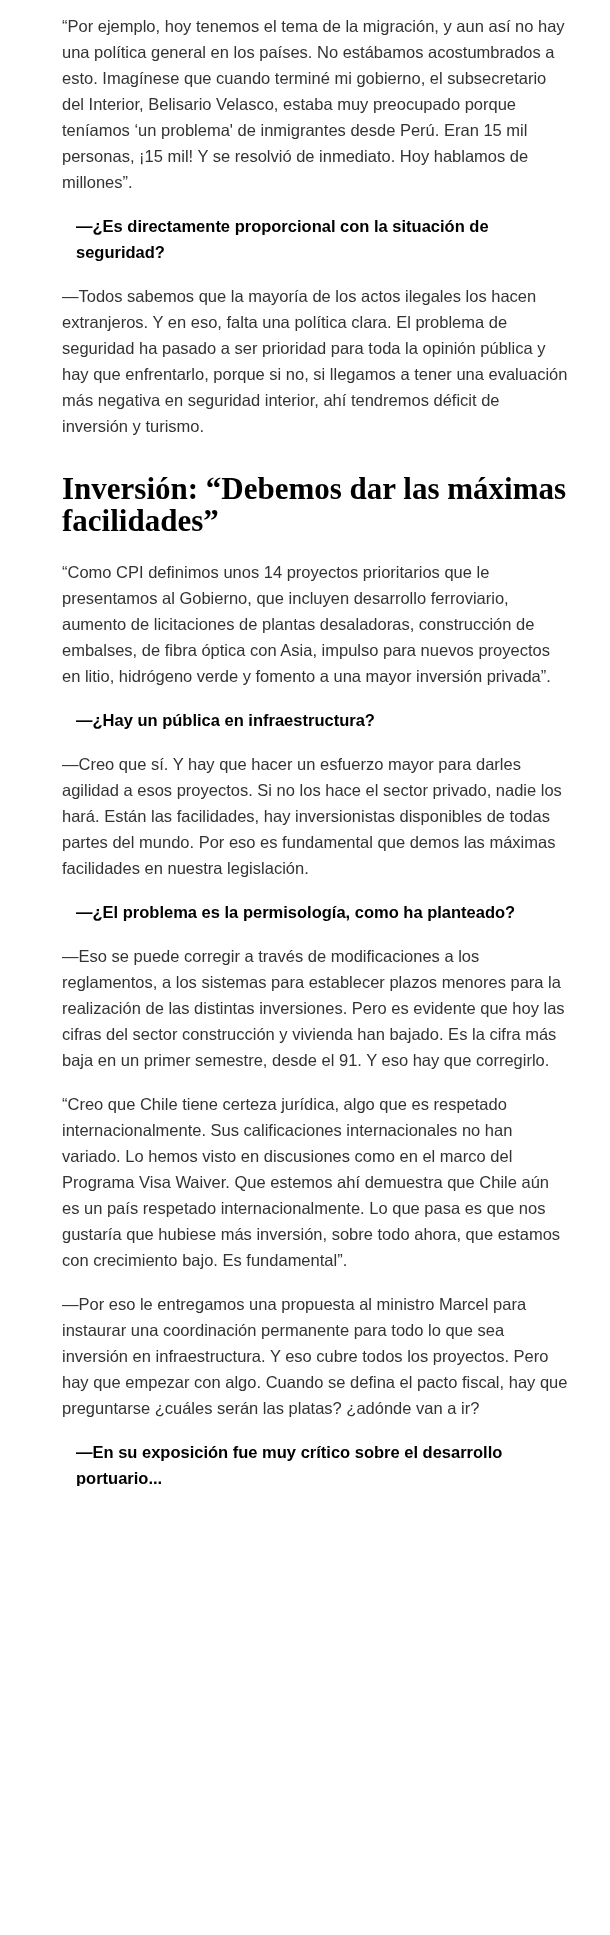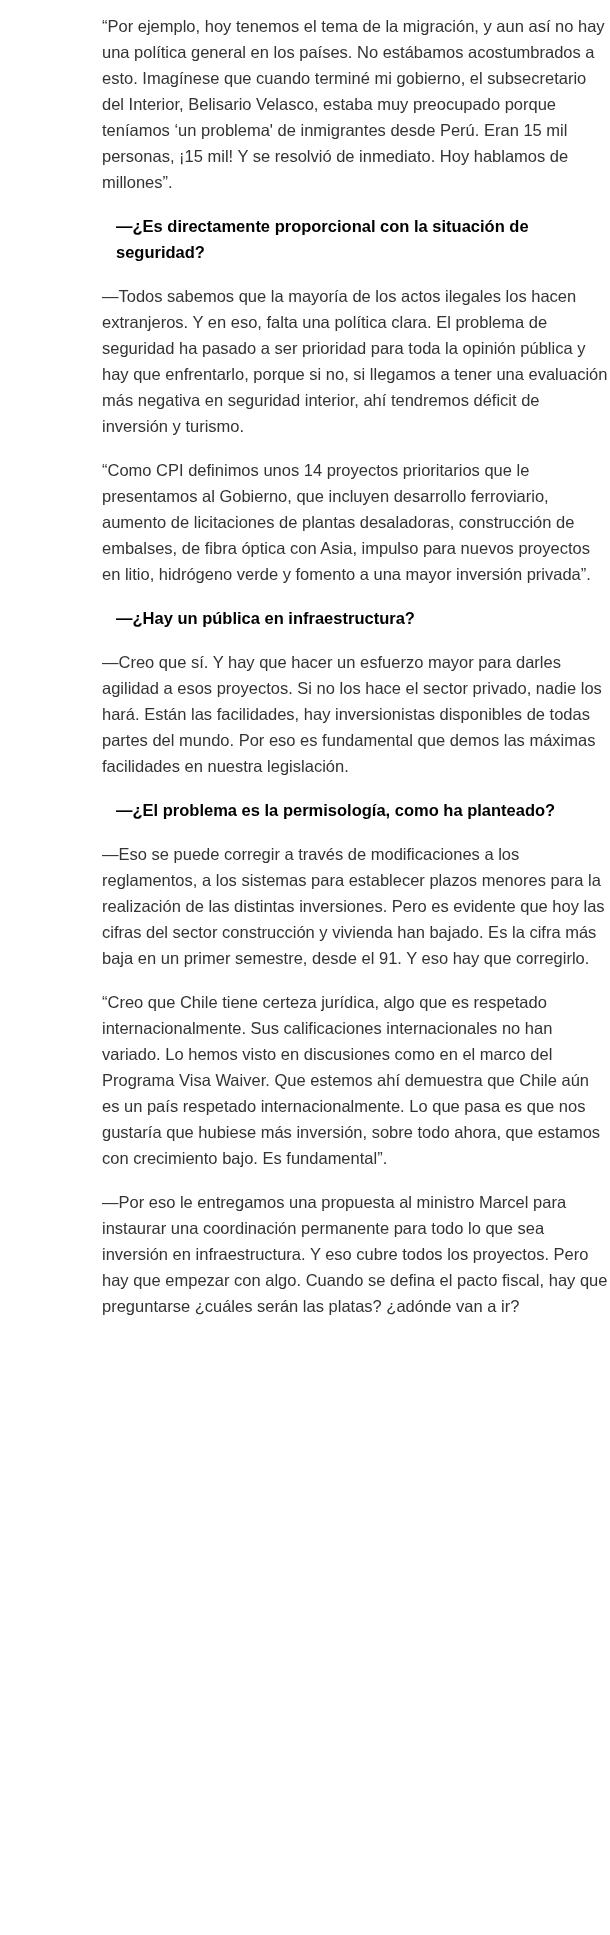--- a/index.html
+++ b/index.html
@@ -7,21 +7,20 @@
     padding: 0;
     background: #ffffff;
   }
   .page {
     position: relative;
     width: 610px;
     height: 1486px;
     overflow: hidden;
     background: #ffffff;
     box-sizing: border-box;
-    padding-left: 40px;
   }
   .article-body {
     box-sizing: border-box;
     width: 610px;
     padding: 13px 41px 0 62px; 
     font-family: "Liberation Sans", "DejaVu Sans", sans-serif;
     font-size: 16.5px;
     line-height: 26px;
     color: #333333;
   }
@@ -50,34 +49,36 @@
 
 <div class="page">
   <div class="article-body">
 
     <p class="para">“Por ejemplo, hoy tenemos el tema de la migración, y aun así no hay una política general en los países. No estábamos acostumbrados a esto. Imagínese que cuando terminé mi gobierno, el subsecretario del Interior, Belisario Velasco, estaba muy preocupado porque teníamos ‘un problema' de inmigrantes desde Perú. Eran 15 mil personas, ¡15 mil! Y se resolvió de inmediato. Hoy hablamos de millones”.</p>
 
     <p class="question">—¿Es directamente proporcional con la situación de seguridad?</p>
 
     <p class="para">—Todos sabemos que la mayoría de los actos ilegales los hacen extranjeros. Y en eso, falta una política clara. El problema de seguridad ha pasado a ser prioridad para toda la opinión pública y hay que enfrentarlo, porque si no, si llegamos a tener una evaluación más negativa en seguridad interior, ahí tendremos déficit de inversión y turismo.</p>
 
+    <h2 class="section-heading">Inversión: “Debemos dar las máximas facilidades”</h2>
 
 
     <p class="para">“Como CPI definimos unos 14 proyectos prioritarios que le presentamos al Gobierno, que incluyen desarrollo ferroviario, aumento de licitaciones de plantas desaladoras, construcción de embalses, de fibra óptica con Asia, impulso para nuevos proyectos en litio, hidrógeno verde y fomento a una mayor inversión privada”.</p>
 
     <p class="question">—¿Hay un pública en infraestructura?</p>
 
     <p class="para">—Creo que sí. Y hay que hacer un esfuerzo mayor para darles agilidad a esos proyectos. Si no los hace el sector privado, nadie los hará. Están las facilidades, hay inversionistas disponibles de todas partes del mundo. Por eso es fundamental que demos las máximas facilidades en nuestra legislación.</p>
 
     <p class="question">—¿El problema es la permisología, como ha planteado?</p>
 
     <p class="para">—Eso se puede corregir a través de modificaciones a los reglamentos, a los sistemas para establecer plazos menores para la realización de las distintas inversiones. Pero es evidente que hoy las cifras del sector construcción y vivienda han bajado. Es la cifra más baja en un primer semestre, desde el 91. Y eso hay que corregirlo.</p>
 
 
 
     <p class="para">“Creo que Chile tiene certeza jurídica, algo que es respetado internacionalmente. Sus calificaciones internacionales no han variado. Lo hemos visto en discusiones como en el marco del Programa Visa Waiver. Que estemos ahí demuestra que Chile aún es un país respetado internacionalmente. Lo que pasa es que nos gustaría que hubiese más inversión, sobre todo ahora, que estamos con crecimiento bajo. Es fundamental”.</p>
 
 
     <p class="para">—Por eso le entregamos una propuesta al ministro Marcel para instaurar una coordinación permanente para todo lo que sea inversión en infraestructura. Y eso cubre todos los proyectos. Pero hay que empezar con algo. Cuando se defina el pacto fiscal, hay que preguntarse ¿cuáles serán las platas? ¿adónde van a ir?</p>
 
+    <p class="question">—En su exposición fue muy crítico sobre el desarrollo portuario...</p>
 
   </div>
 </div>
 
 </body></html>

